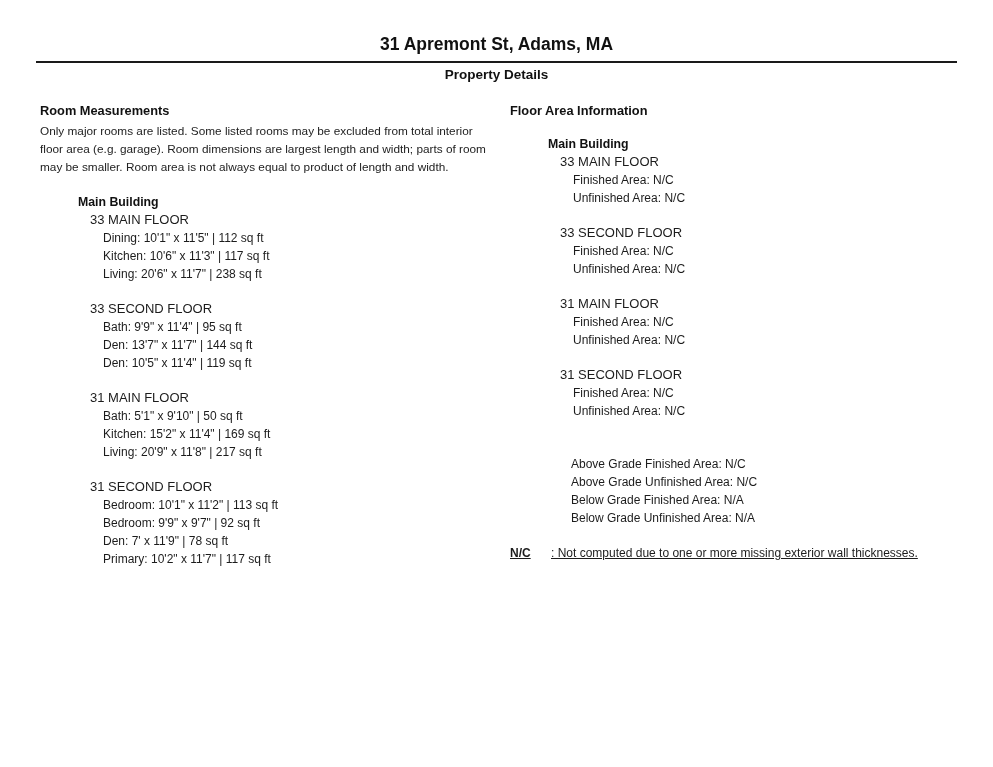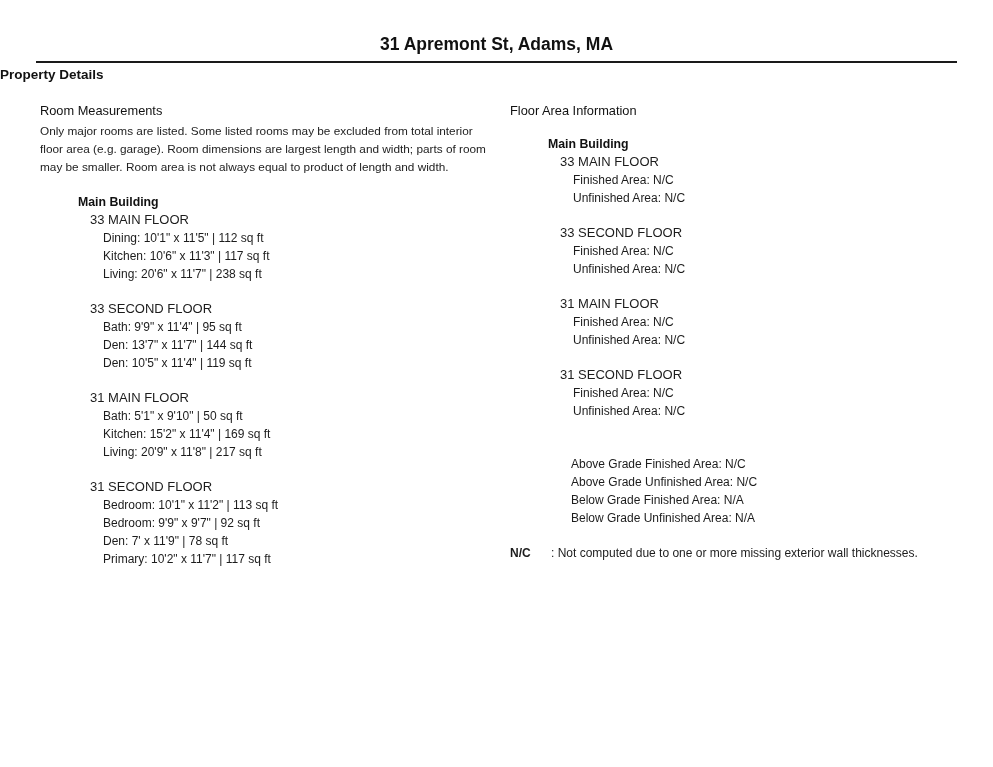--- a/index.html
+++ b/index.html
@@ -16,47 +16,47 @@
     position:absolute;top:34px;left:0;right:0;
     text-align:center;font-size:17.5px;font-weight:bold;margin:0;
     color:#111;
   }
   .title-rule{
     position:absolute;top:61px;left:36px;width:921px;
     border-top:2.5px solid #1a1a1a;
   }
   .page-subtitle{
     position:absolute;top:67px;left:0;right:0;
-    font-size:13.5px;font-weight:bold;margin:0;
+    text-align:center;font-size:13.5px;font-weight:bold;margin:0;
     color:#111;
   }
   
   .col{position:absolute;top:103px;}
   .col-left{left:40px;width:452px;}
   .col-right{left:510px;width:462px;}
   .col-heading{
-    font-size:12.8px;font-weight:normal;margin:0 0 4px 0;color:#111;
+    font-size:12.8px;font-weight:bold;margin:0 0 4px 0;color:#111;
   }
   .col-desc{
     font-size:11.8px;line-height:18px;margin:0;color:#222;
   }
   .building-name{
     font-weight:bold;font-size:12.3px;
     margin:17px 0 0 38px;line-height:18px;color:#111;
   }
   .floors{margin-left:50px;}
   .floor-section{margin:0 0 17px 0;}
   .floor-name{font-size:13px;line-height:18px;color:#1c1c1c;}
   .detail-line{font-size:12px;line-height:18px;margin-left:13px;color:#1c1c1c;}
   
   .ansi-block{margin:35px 0 0 38px;}
   .ansi-heading{font-weight:bold;font-size:12.3px;line-height:18px;margin:0;color:#111;}
   .ansi-lines{margin-left:10px;}
   
-  .footnote{display:flex;margin-top:17px;font-size:12px;line-height:18px;}
+  .footnote{display:flex;margin-top:17px;font-size:12px;line-height:18px;text-decoration:underline;}
   .footnote .term{font-weight:bold;width:41px;flex:0 0 41px;}
   
   .footer-rule{
     position:absolute;top:700px;left:36px;width:922px;
     border-top:3px solid #111;
   }
   .footer-disclaimer{
     position:absolute;top:710px;left:38px;width:790px;
     font-size:8.8px;color:#2a2a2a;
   }

